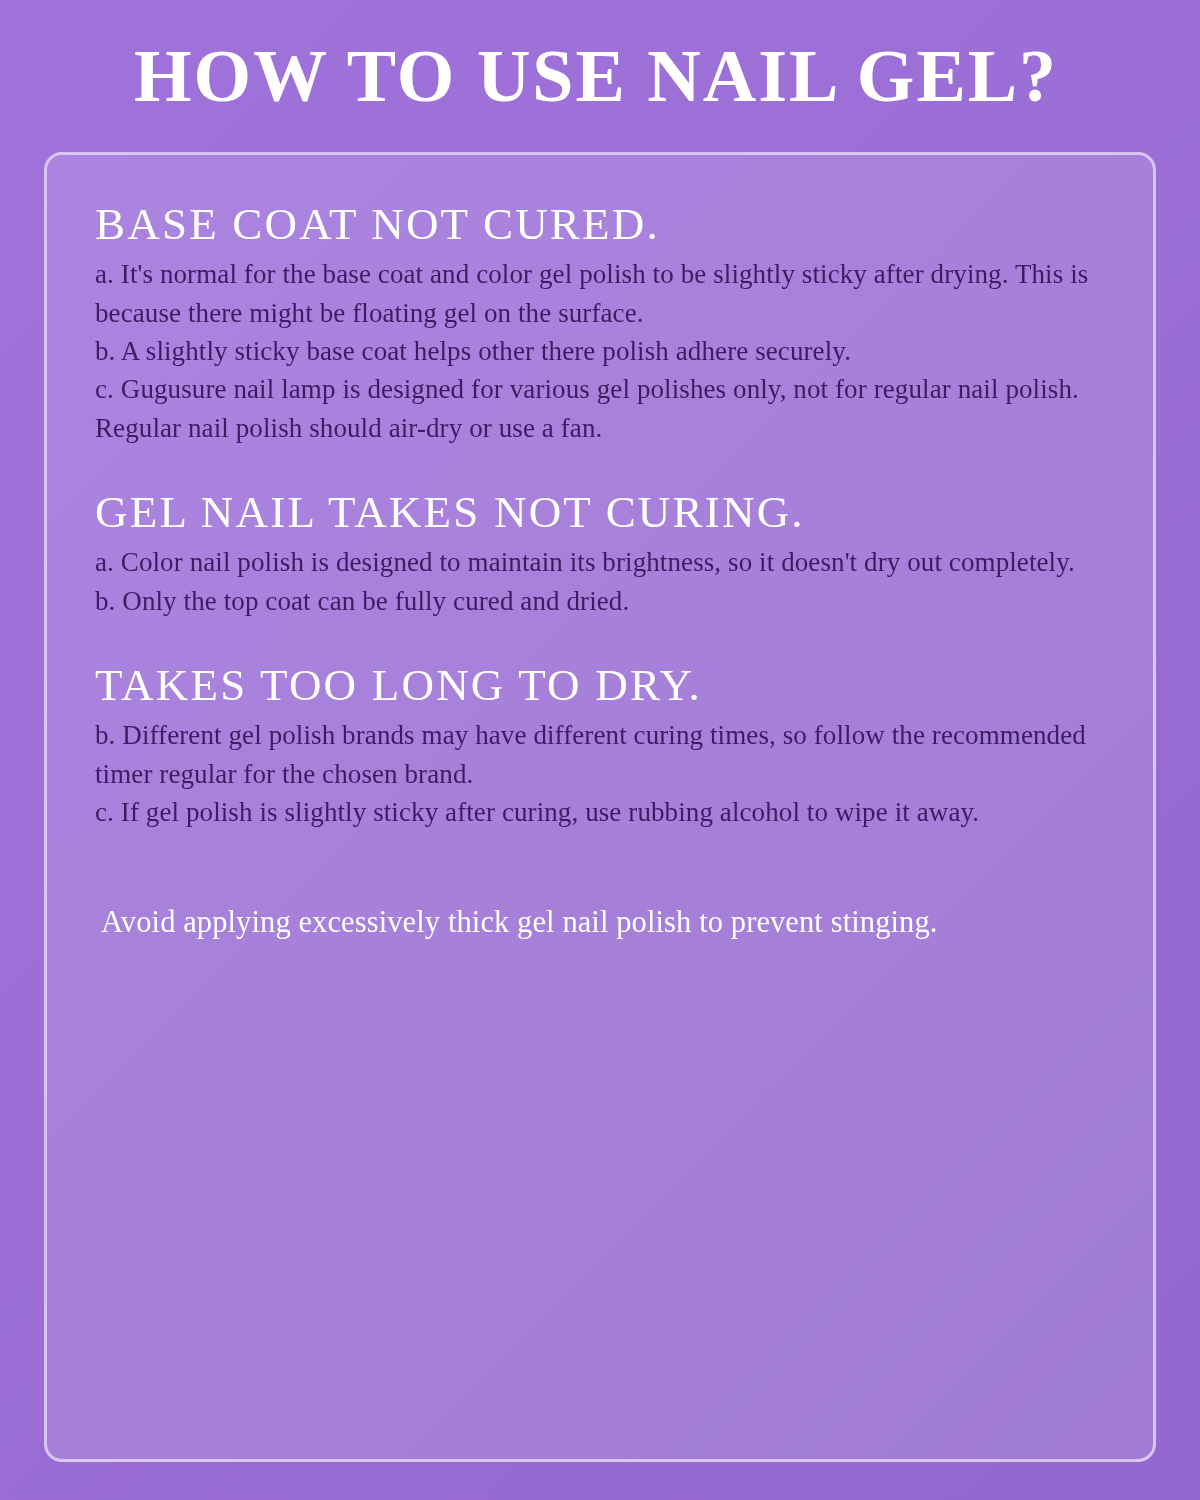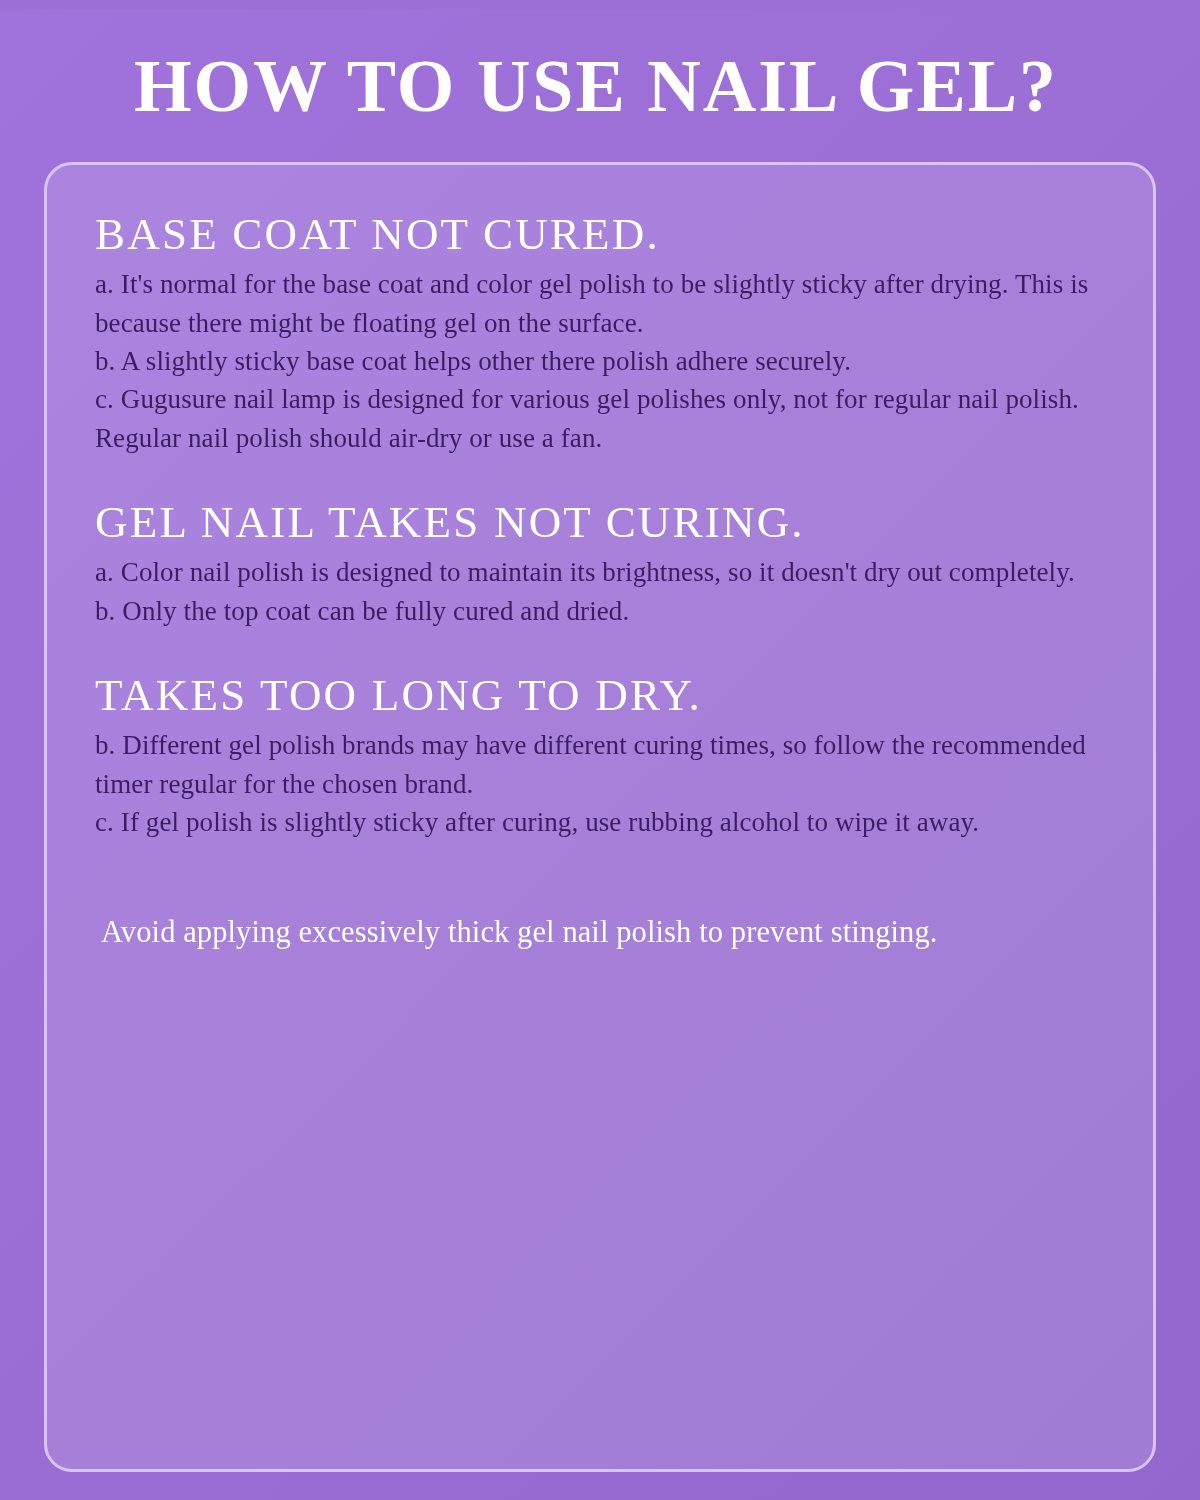--- a/index.html
+++ b/index.html
@@ -20,34 +20,34 @@
     box-sizing: border-box;
     background: linear-gradient(135deg, #9f73db 0%, #9b6fd6 40%, #9368ce 100%);
   }
   .title {
     text-align: center;
     color: #ffffff;
     font-family: "Liberation Serif", serif;
     font-weight: bold;
     font-size: 74px;
     letter-spacing: 2px;
-    margin: 10px;
+    margin: 0;
     padding: 38px 8px 0 0;
     line-height: 1.05;
     white-space: nowrap;
   }
   .card {
     position: absolute;
     left: 44px;
     top: 152px;
     width: 1112px;
     height: 1310px;
     box-sizing: border-box;
     border: 3px solid #d8c6f2;
-    border-radius: 28px;
+    border-radius: 18px;
     background: rgba(255, 255, 255, 0.13);
     padding: 44px 48px 20px 48px;
   }
   .section {
     margin-bottom: 40px;
   }
   .section:last-of-type {
     margin-bottom: 0;
   }
   .section-heading {

